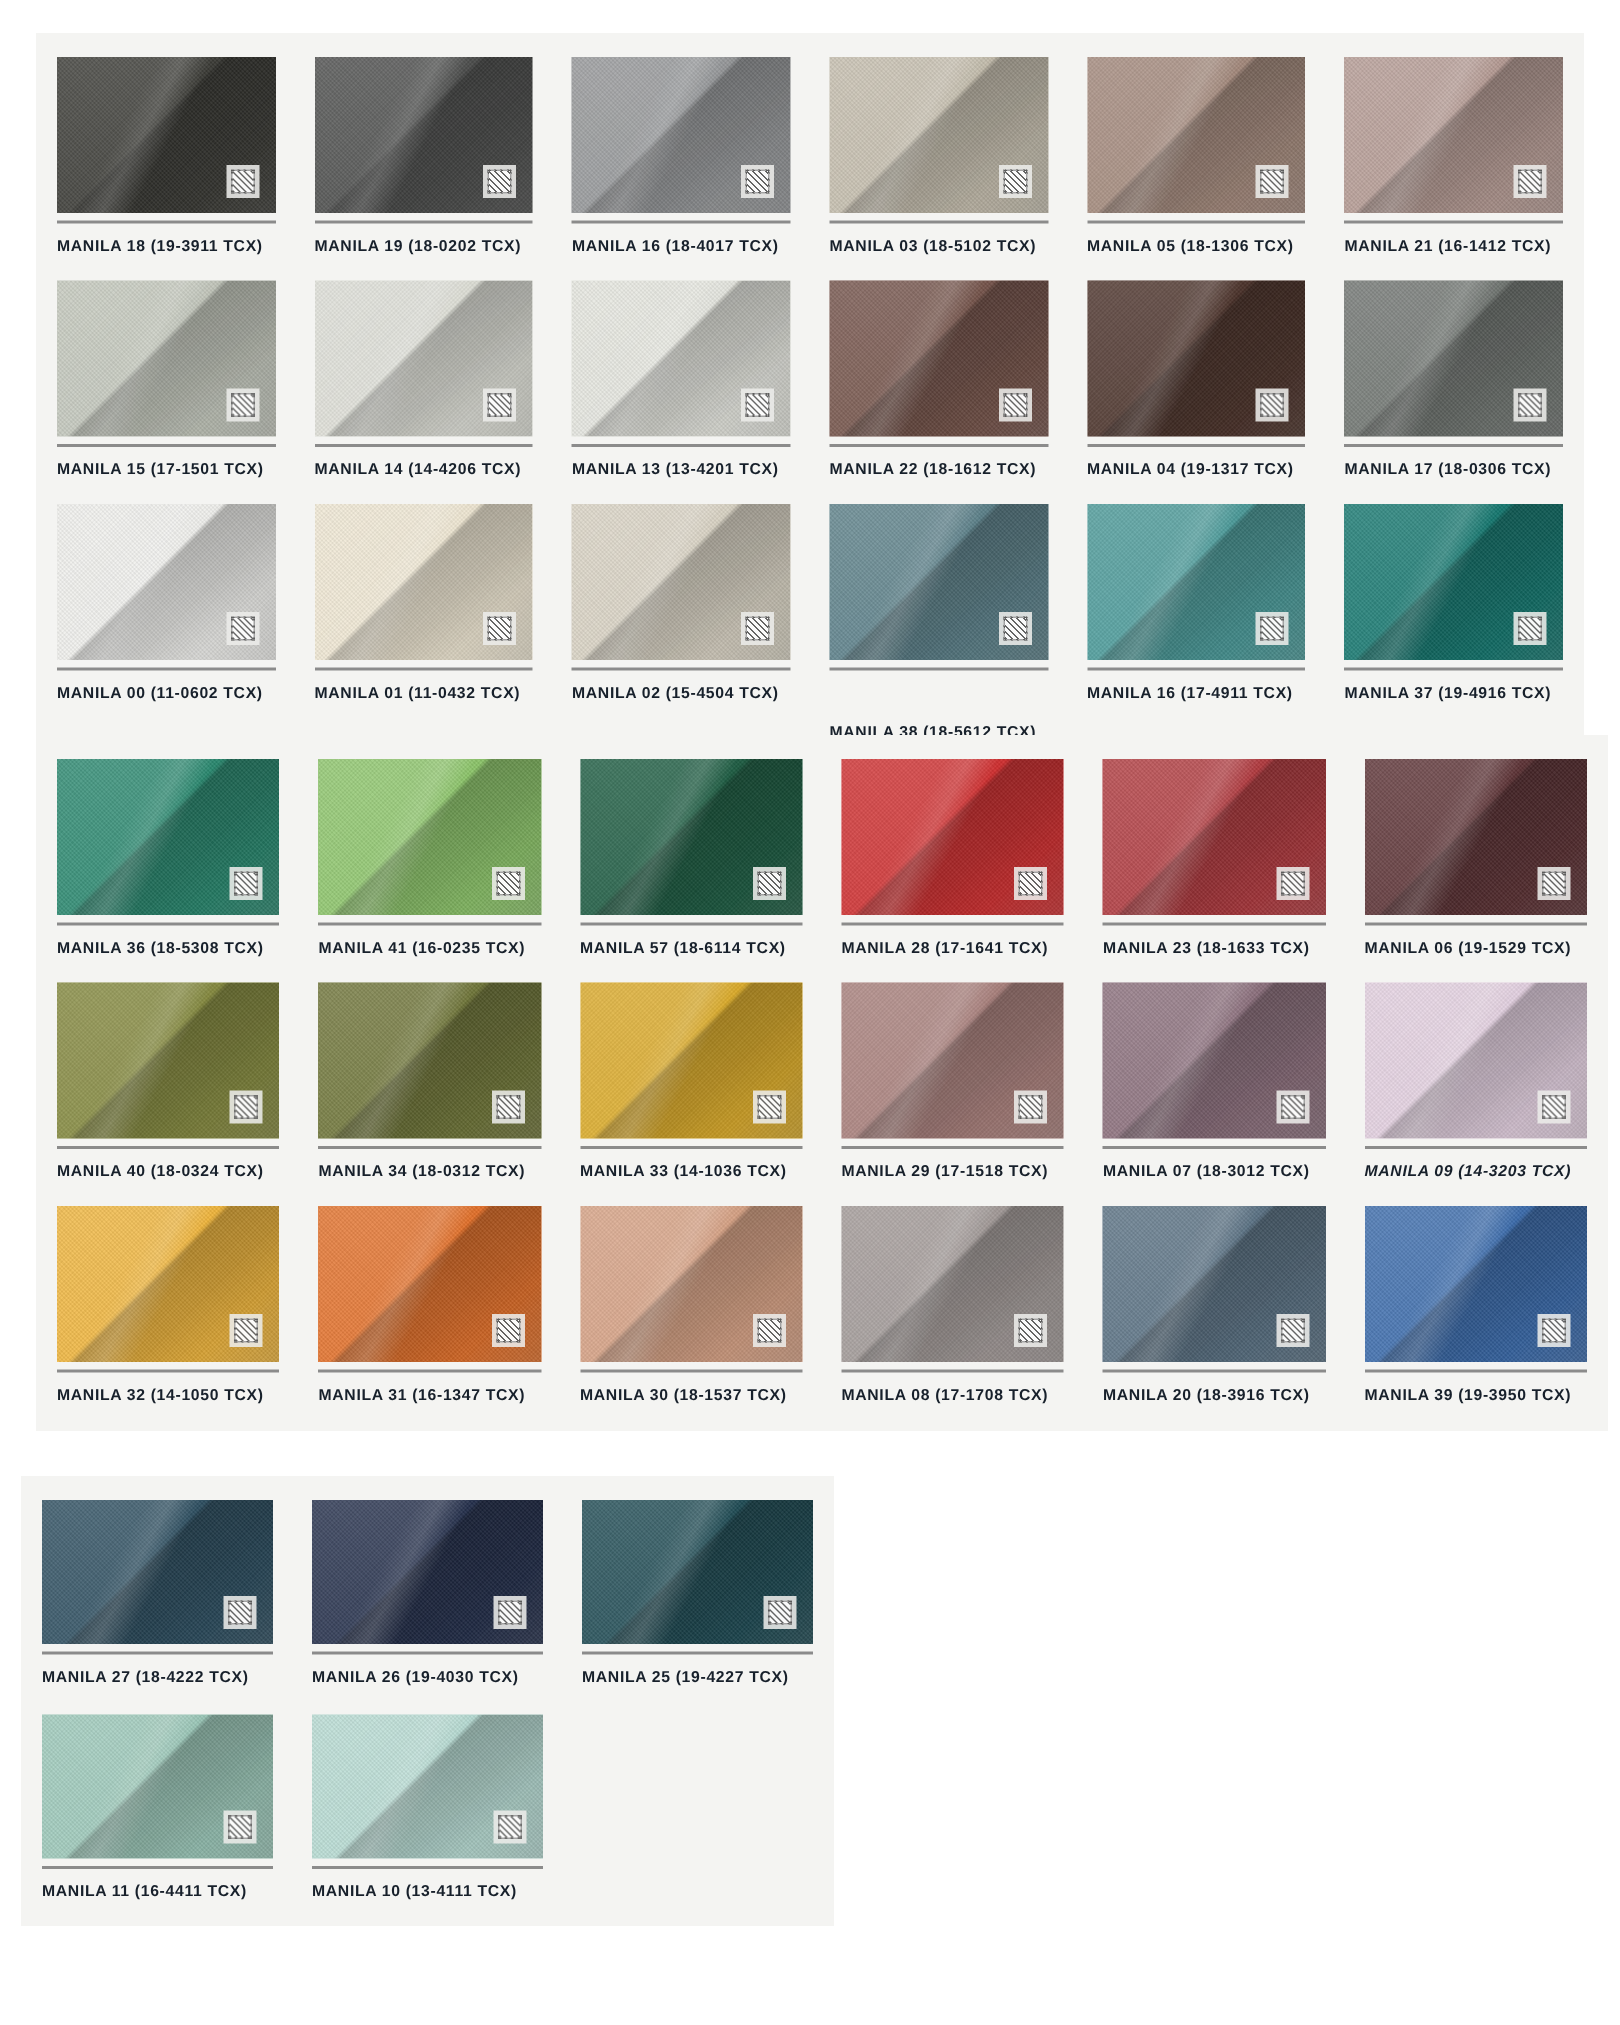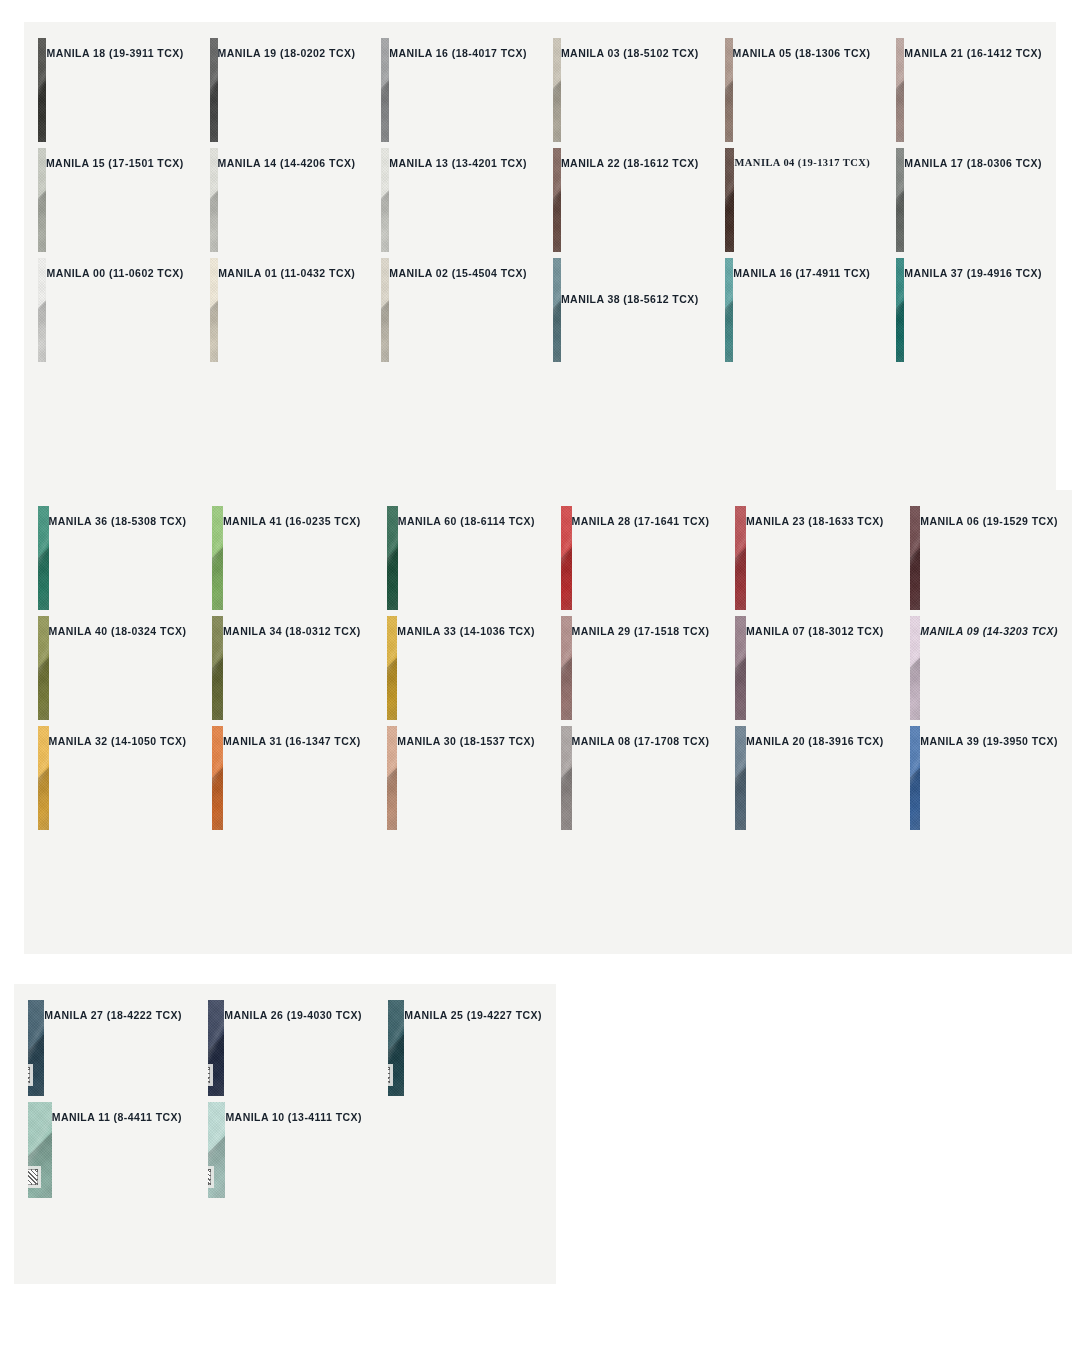--- a/index.html
+++ b/index.html
@@ -27,21 +27,21 @@
     gap:0px 26px;
     padding:16px 14px 10px 14px;
     box-sizing:border-box;
   }
   #grid-a,#grid-b{ grid-template-columns:repeat(6,1fr); }
   #grid-c{ grid-template-columns:repeat(3,1fr); }
 
   
   .swatch{
     display:flex;
-    flex-direction:row;
+    flex-direction:column;
     margin-bottom:6px;
   }
   .chip{
     position:relative;
     width:100%;
     height:104px;
     overflow:hidden;
     background:#888;
   }
   #grid-c .chip{ height:96px; }
@@ -250,21 +250,21 @@
       <div class="swatch">
         <div class="chip" style="background: rgb(76, 51, 43);">
           <div class="fabric"></div>
           <div class="sheen"></div>
           <div class="weave"></div>
           <div class="badge">
             <div class="inner"></div>
           </div>
         </div>
         <div class="rule" style="background: rgb(139, 139, 139);"></div>
-        <div class="label" style="color: rgb(23, 32, 43); font-family: Liberation Serif, serif;">MANILA 04 (19-1317 TCX)</div>
+        <div class="label" style="color: rgb(23, 32, 43);">MANILA 04 (19-1317 TCX)</div>
       </div>
       <div class="swatch">
         <div class="chip" style="background: rgb(112, 117, 113);">
           <div class="fabric"></div>
           <div class="sheen"></div>
           <div class="weave"></div>
           <div class="badge">
             <div class="inner"></div>
           </div>
         </div>
@@ -375,21 +375,21 @@
       <div class="swatch">
         <div class="chip" style="background: rgb(29, 92, 66);">
           <div class="fabric"></div>
           <div class="sheen"></div>
           <div class="weave"></div>
           <div class="badge">
             <div class="inner"></div>
           </div>
         </div>
         <div class="rule" style="background: rgb(139, 139, 139);"></div>
-        <div class="label" style="color: rgb(23, 32, 43);">MANILA 60 (18-6114 TCX)</div>
+        <div class="label" style="color: rgb(23, 32, 43);">MANILA 57 (18-6114 TCX)</div>
       </div>
       <div class="swatch">
         <div class="chip" style="background: rgb(207, 47, 48);">
           <div class="fabric"></div>
           <div class="sheen"></div>
           <div class="weave"></div>
           <div class="badge">
             <div class="inner"></div>
           </div>
         </div>
@@ -608,21 +608,21 @@
       <div class="swatch">
         <div class="chip" style="background: rgb(155, 199, 184);">
           <div class="fabric"></div>
           <div class="sheen"></div>
           <div class="weave"></div>
           <div class="badge">
             <div class="inner"></div>
           </div>
         </div>
         <div class="rule" style="background: rgb(139, 139, 139);"></div>
-        <div class="label" style="color: rgb(23, 32, 43);">MANILA 11 (8-4411 TCX)</div>
+        <div class="label" style="color: rgb(23, 32, 43);">MANILA 11 (16-4411 TCX)</div>
       </div>
       <div class="swatch">
         <div class="chip" style="background: rgb(182, 218, 210);">
           <div class="fabric"></div>
           <div class="sheen"></div>
           <div class="weave"></div>
           <div class="badge">
             <div class="inner"></div>
           </div>
         </div>

